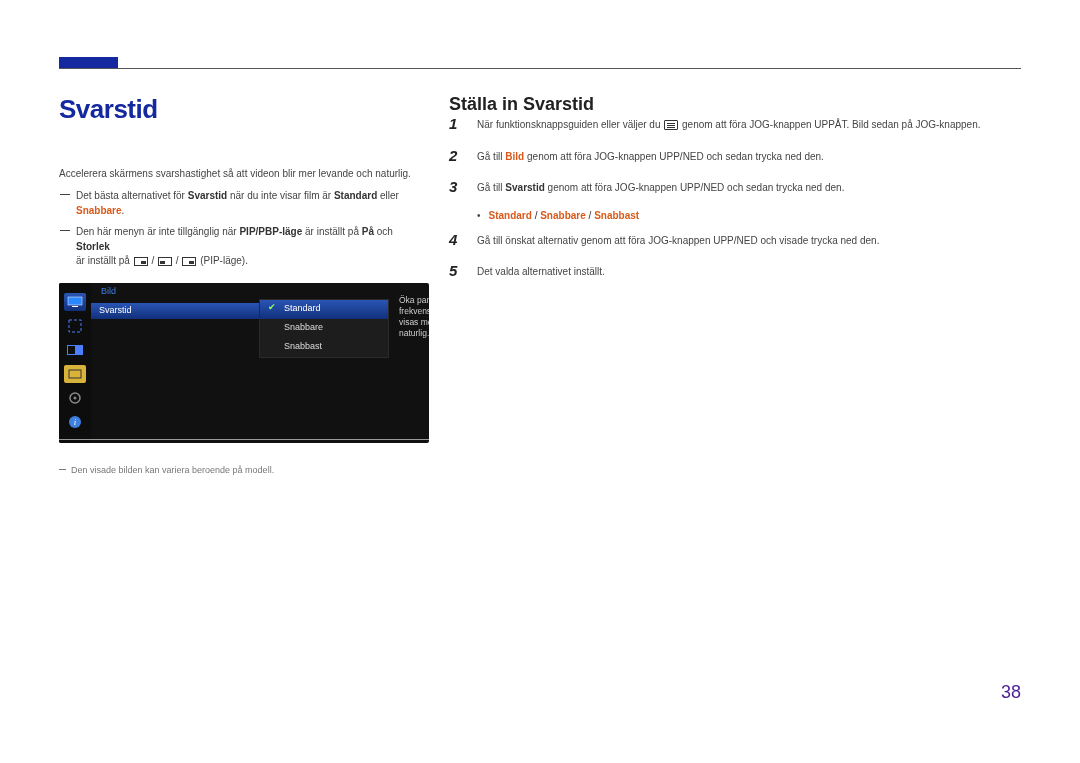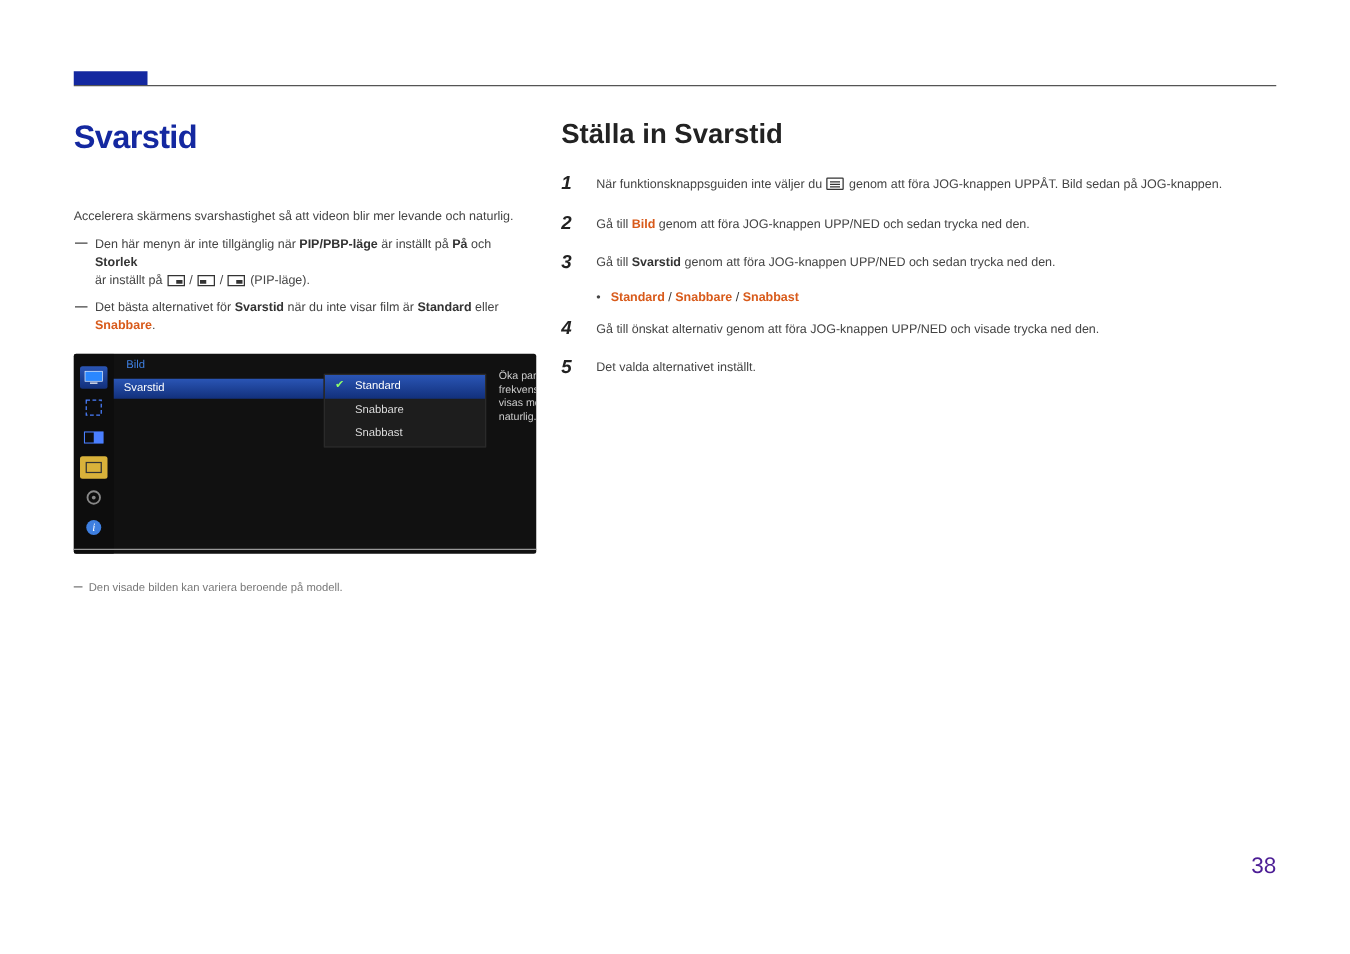--- a/index.html
+++ b/index.html
@@ -3,21 +3,21 @@
 <meta charset="utf-8">
 <style>
   * { box-sizing: border-box; margin: 0; padding: 0; }
   body { font-family: Arial, Helvetica, sans-serif; background: #ffffff; color: #333; width: 1080px; height: 763px; position: relative; }
   .top-rule { position: absolute; left: 59px; right: 59px; top: 68px; height: 1px; background: #555; }
   .top-accent { position: absolute; left: 59px; top: 57px; width: 59px; height: 11px; background: #1428a0; }
   .page-num { position: absolute; right: 59px; bottom: 60px; font-size: 18px; color: #4c1d95; }
   .col-left { position: absolute; left: 59px; top: 94px; width: 370px; }
   .col-right { position: absolute; left: 449px; top: 94px; width: 570px; }
   h1.title-left { color: #1428a0; font-size: 26px; font-weight: 700; letter-spacing: -0.5px; margin-bottom: 22px; }
-  h2.title-right { color: #222; font-size: 22px; font-weight: 700; margin-bottom: 18px; }
+  h2.title-right { color: #222; font-size: 18px; font-weight: 700; }
   p.intro { font-size: 10px; color: #444; line-height: 1.4; margin-bottom: 8px; margin-top: 42px; }
   .note { font-size: 10px; color: #444; line-height: 1.45; padding-left: 17px; position: relative; margin-bottom: 7px; }
   .note::before { content: ""; position: absolute; left: 1px; top: 5px; width: 10px; height: 1px; background: #444; }
   .orange { color: #d85a1a; font-weight: 700; }
   .bold { font-weight: 700; color: #333; }
   .osd { margin-top: 14px; width: 370px; height: 160px; background: #111; border-radius: 2px; position: relative; overflow: hidden; }
   .osd-side { position: absolute; left: 0; top: 0; bottom: 0; width: 32px; background: #0d0d0d; display: flex; flex-direction: column; align-items: center; padding-top: 10px; gap: 6px; }
   .osd-side .sicon { width: 22px; height: 18px; border-radius: 2px; display: flex; align-items: center; justify-content: center; }
   .sicon svg { display: block; }
   .osd-head { position: absolute; left: 32px; top: 0; right: 0; height: 16px; padding: 3px 10px 0; color: #3e7fe0; font-size: 9px; }
@@ -46,26 +46,26 @@
 <body>
 
 <div class="top-accent"></div>
 <div class="top-rule"></div>
 
 <div class="col-left">
   <h1 class="title-left">Svarstid</h1>
   <p class="intro">Accelerera skärmens svarshastighet så att videon blir mer levande och naturlig.</p>
 
   <div class="note">
-    <span>Den här menyn är inte tillgänglig när </span><span class="bold">PIP/PBP-läge</span><span> är inställt på </span><span class="bold">På</span><span> och </span><span class="bold">Storlek</span><br>
-    <span>är inställt på </span><span class="pip-icon"></span> / <span class="pip-icon b"></span> / <span class="pip-icon"></span><span> (PIP-läge).</span>
+    <span>Det bästa alternativet för </span><span class="bold">Svarstid</span><span> när du inte visar film är </span><span class="bold">Standard</span><span> eller </span><span class="orange">Snabbare</span><span>.</span>
   </div>
 
   <div class="note">
-    <span>Det bästa alternativet för </span><span class="bold">Svarstid</span><span> när du inte visar film är </span><span class="bold">Standard</span><span> eller </span><span class="orange">Snabbare</span><span>.</span>
+    <span>Den här menyn är inte tillgänglig när </span><span class="bold">PIP/PBP-läge</span><span> är inställt på </span><span class="bold">På</span><span> och </span><span class="bold">Storlek</span><br>
+    <span>är inställt på </span><span class="pip-icon"></span> / <span class="pip-icon b"></span> / <span class="pip-icon"></span><span> (PIP-läge).</span>
   </div>
 
   <div class="osd">
     <div class="osd-side">
       <div class="sicon" style="background:linear-gradient(#2a55b5,#12307b);">
         <svg width="16" height="12" viewBox="0 0 16 12">
             <rect x="1" y="1" width="14" height="8" fill="#2a87ff" stroke="#fff" stroke-width="0.5"></rect>
             <rect x="5" y="10" width="6" height="1" fill="#fff"></rect>
           </svg>
       </div>
@@ -111,21 +111,21 @@
 
 <div class="foot-rule"></div>
 <div class="foot-note">Den visade bilden kan variera beroende på modell.</div>
 
 <div class="col-right">
   <h2 class="title-right">Ställa in Svarstid</h2>
   <div class="steps">
     <div class="step">
       <div class="step-num">1</div>
       <div class="step-text">
-        <span>När funktionsknappsguiden inte väljer du </span><span class="inline-icon menu"></span><span> genom att föra JOG-knappen UPPÅT. Bild sedan på JOG-knappen.</span>
+        <span>När funktionsknappsguiden eller väljer du </span><span class="inline-icon menu"></span><span> genom att föra JOG-knappen UPPÅT. Bild sedan på JOG-knappen.</span>
       </div>
     </div>
     <div class="step">
       <div class="step-num">2</div>
       <div class="step-text">
         <span>Gå till </span><span class="orange">Bild</span><span> genom att föra JOG-knappen UPP/NED och sedan trycka ned den.</span>
       </div>
     </div>
     <div class="step">
       <div class="step-num">3</div>

